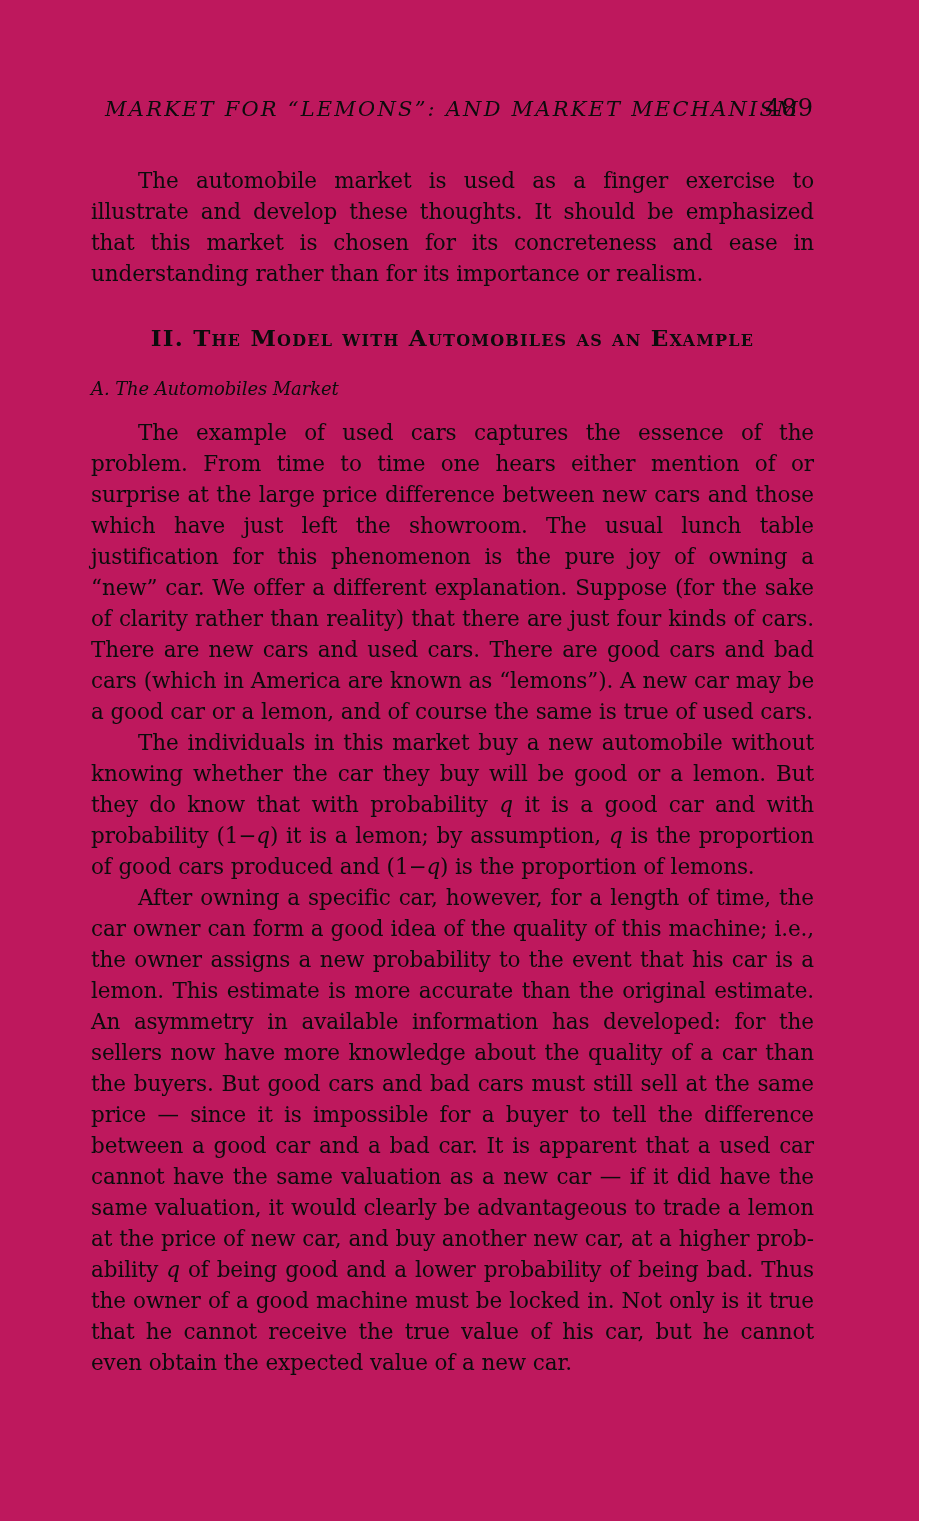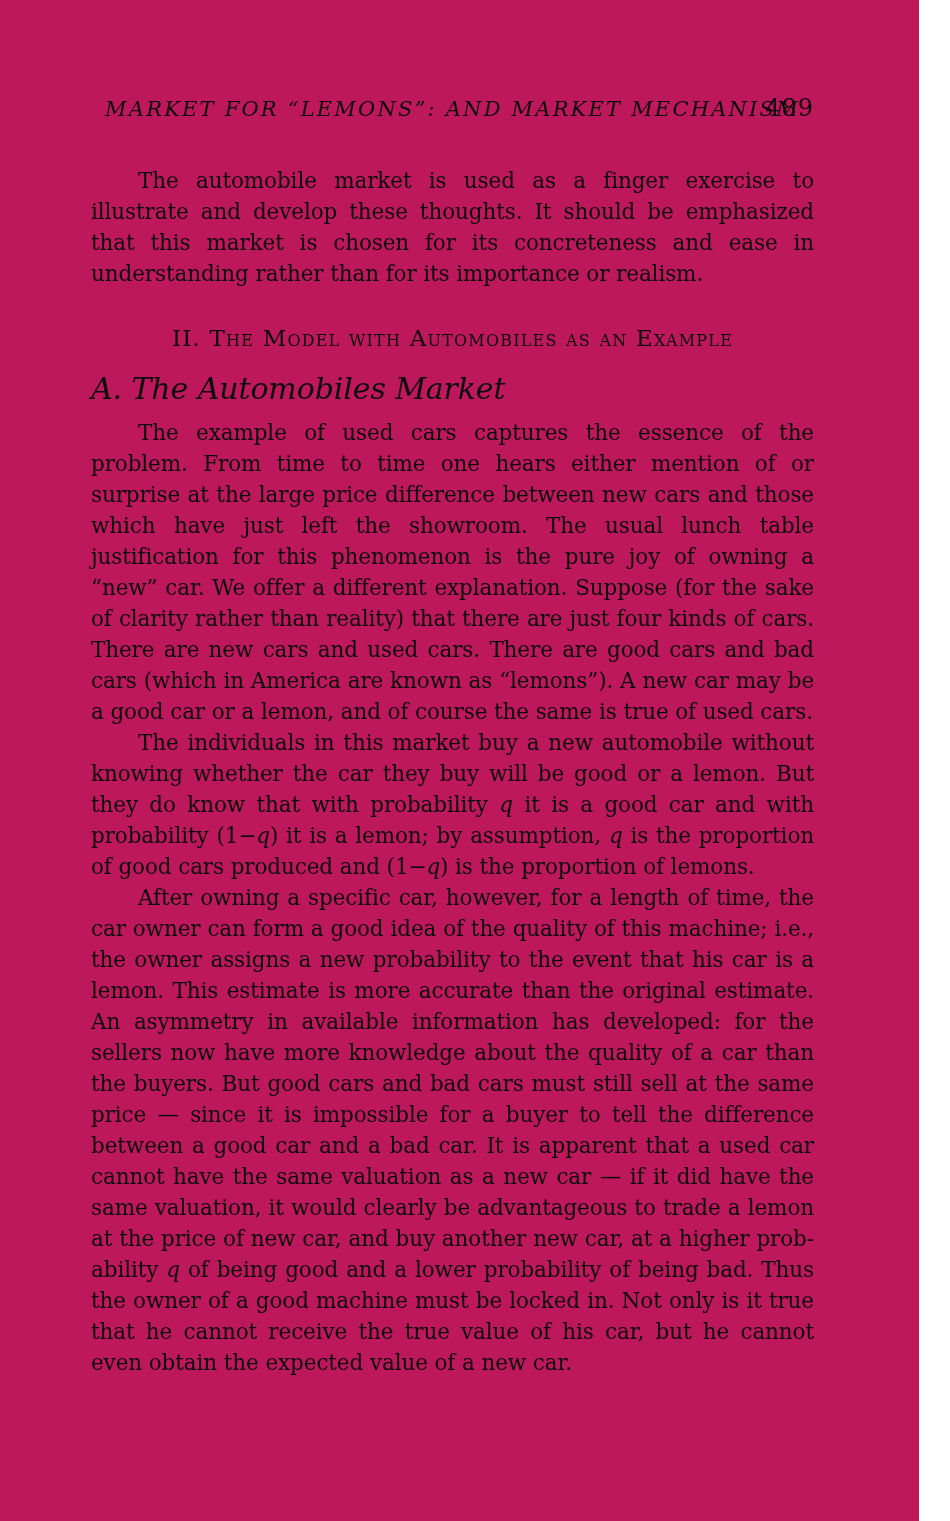--- a/index.html
+++ b/index.html
@@ -44,35 +44,35 @@
     font-size: 21.5px;
     line-height: 31px;
     text-align: justify;
     letter-spacing: -0.1px;
     margin-top: 36px;
   }
   p.para {
     text-indent: 47px;
   }
   .section-heading {
-    font-weight: normal;
+    font-weight: bold;
     font-variant: small-caps;
     text-align: center;
     text-indent: 0;
     font-size: 23px;
     letter-spacing: 1.2px;
     line-height: 30px;
     margin: 34px 0 21px 0;
   }
   .subsection-heading {
     font-weight: normal;
     font-style: italic;
     text-align: left;
     text-indent: 0;
-    font-size: 30px;
+    font-size: 18px;
     line-height: 30px;
     margin: 0 0 13px 0;
   }
 </style>
 </head>
 <body>
 
 <div class="page">
 
   <header class="running-head">

